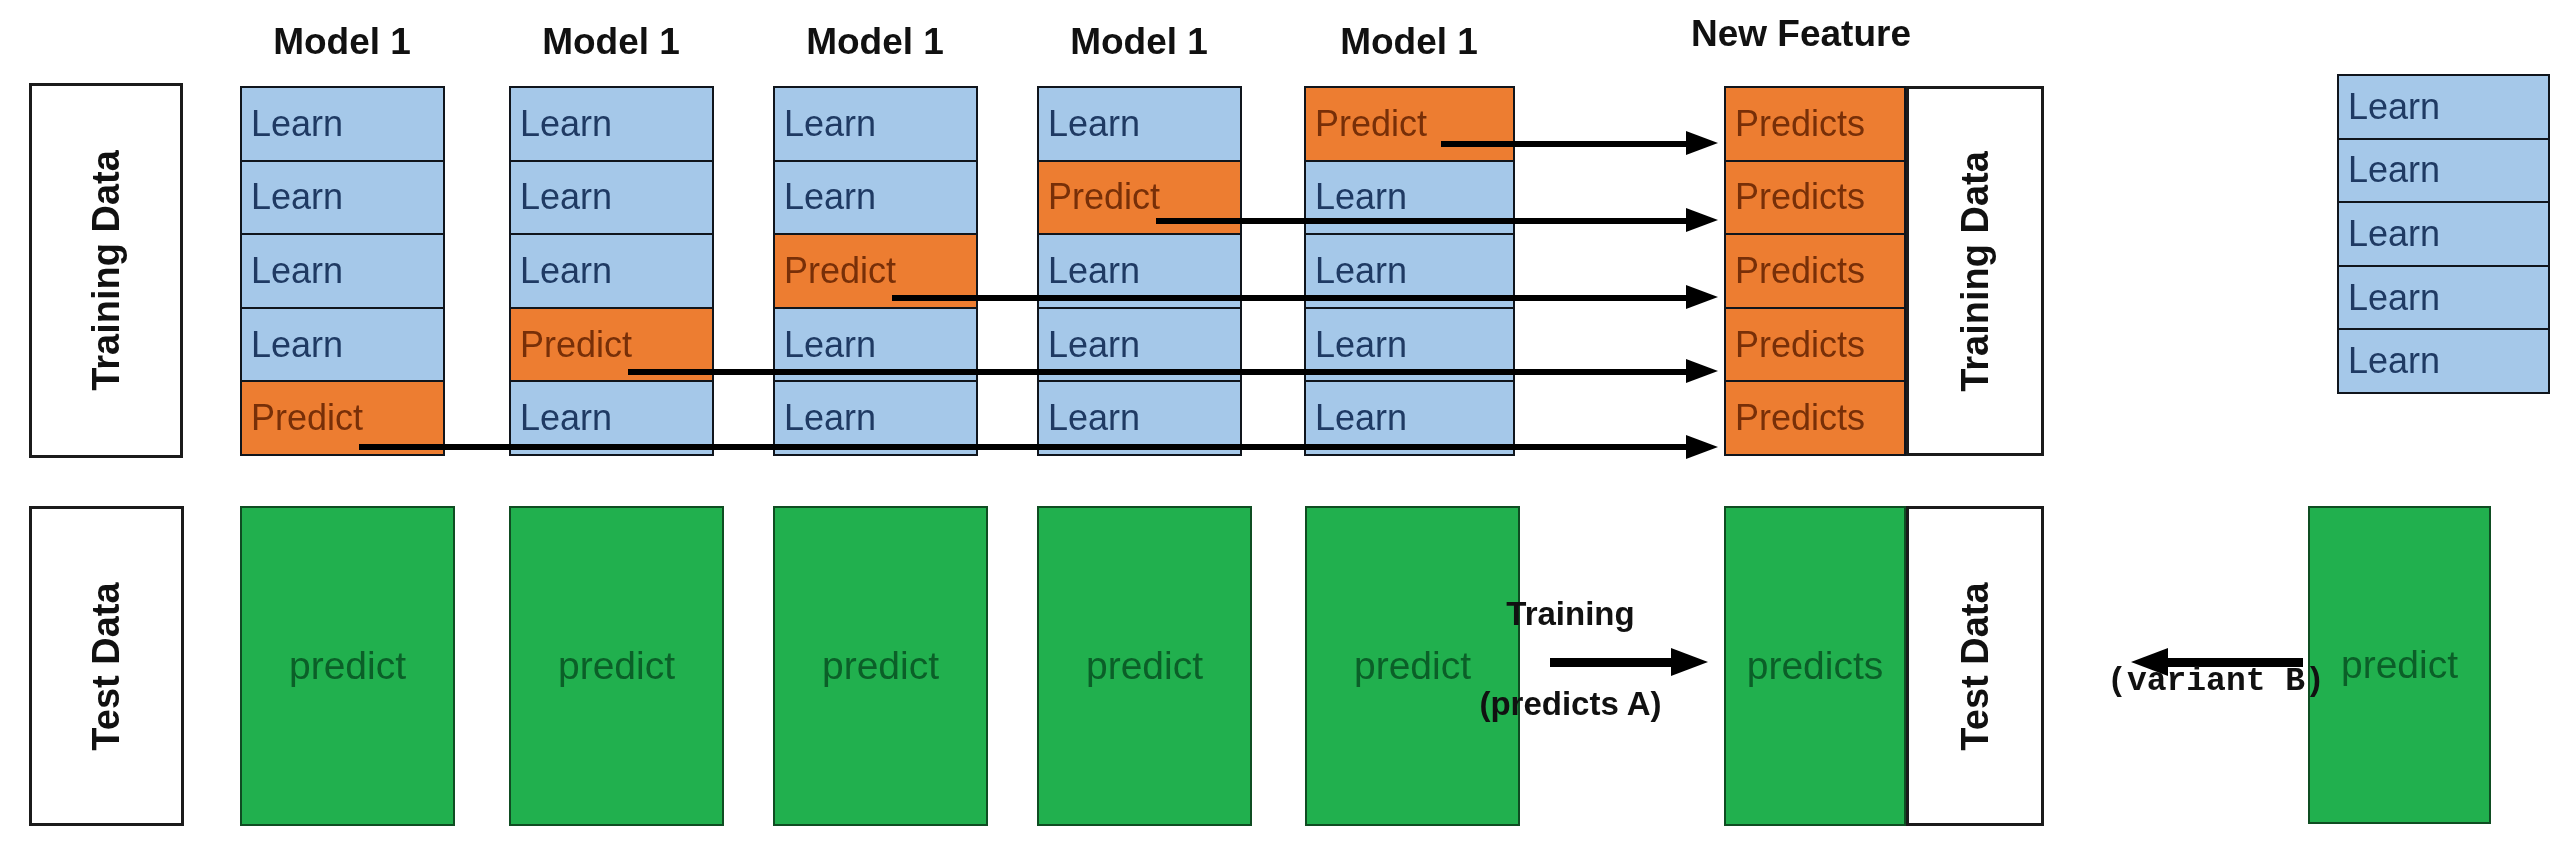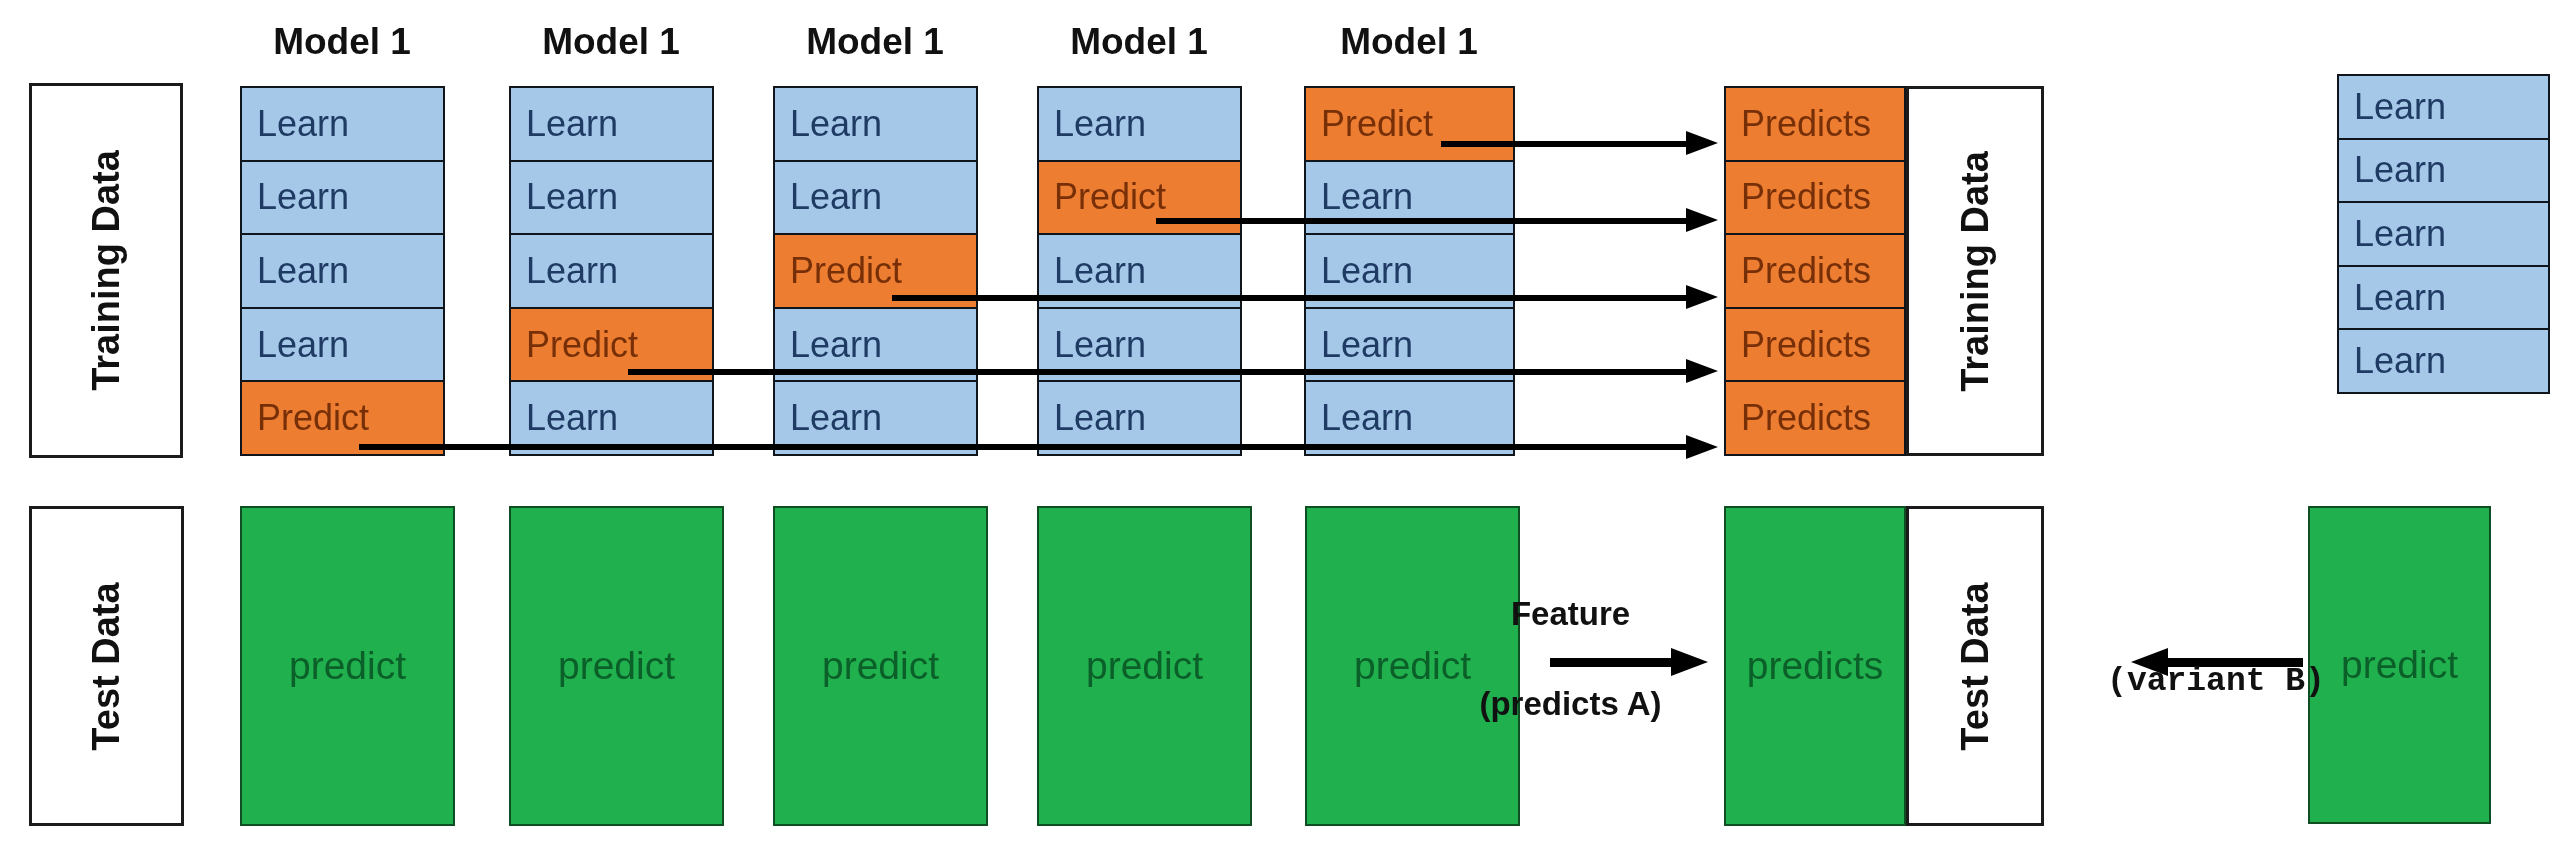--- a/index.html
+++ b/index.html
@@ -35,21 +35,21 @@
   .cell {
     flex: 1;
     border: 2.4px solid #10151c;
     margin-top: -2.4px;
     background: #a5c8e9;
     color: #1f3a63;
     font-size: 36px;
     font-weight: 500;
     display: flex;
     align-items: center;
-    padding-left: 15px;
+    padding-left: 9px;
     box-sizing: border-box;
   }
   .cell:first-child { margin-top: 0; }
   .cell.predict {
     background: #ed7d31;
     color: #772f08;
   }
 
   
   .vlabel-box {
@@ -125,20 +125,21 @@
 </head>
 <body>
 
 <div id="canvas">
 
   <div class="col-header" style="left:215px; top:20.7px;">Model 1</div>
   <div class="col-header" style="left:484px; top:20.7px;">Model 1</div>
   <div class="col-header" style="left:748px; top:20.7px;">Model 1</div>
   <div class="col-header" style="left:1012px; top:20.7px;">Model 1</div>
   <div class="col-header" style="left:1282px; top:20.7px;">Model 1</div>
+  <div class="col-header" style="left:1674px; top:12.7px;">New Feature</div>
 
   <div class="vlabel-box" style="left:29px; top:83px; width:154px; height:375px;">
     <span>Training Data</span>
   </div>
 
   <div class="tcol" style="left:240px; width:205px;">
     <div class="cell">Learn</div>
     <div class="cell">Learn</div>
     <div class="cell">Learn</div>
     <div class="cell">Learn</div>
@@ -215,21 +216,21 @@
   <div class="vlabel-box" style="left:29px; top:506px; width:155px; height:320px;">
     <span>Test Data</span>
   </div>
 
   <div class="greenbox" style="left:240px;  width:215px;">predict</div>
   <div class="greenbox" style="left:509px;  width:215px;">predict</div>
   <div class="greenbox" style="left:773px;  width:215px;">predict</div>
   <div class="greenbox" style="left:1037px; width:215px;">predict</div>
   <div class="greenbox" style="left:1305px; width:215px;">predict</div>
 
-  <div class="note" style="left:1467px; top:595px; width:207px;">Feature</div>
+  <div class="note" style="left:1467px; top:595px; width:207px;">Training</div>
   <div class="arrow-line fat-line" style="left:1550px; top:658px; width:124px;"></div>
   <div class="arrow-head-right" style="left:1671px; top:648px; border-left-width:37px; border-top-width:14.3px; border-bottom-width:14.3px;"></div>
   <div class="note" style="left:1467px; top:685px; width:207px;">(predicts A)</div>
 
   <div class="greenbox" style="left:1724px; width:182px;">predicts</div>
   <div class="vlabel-box" style="left:1906px; top:506px; width:138px; height:320px;">
     <span>Test Data</span>
   </div>
 
   <div class="arrow-head-left" style="left:2131px; top:648px;"></div>

